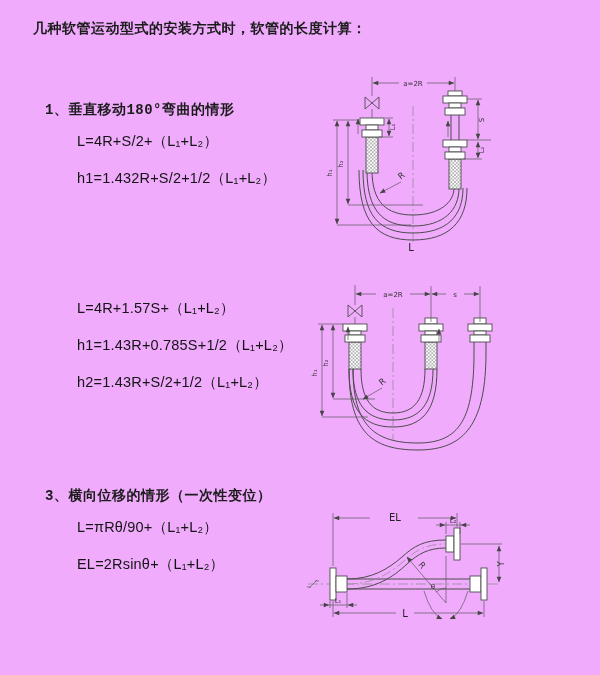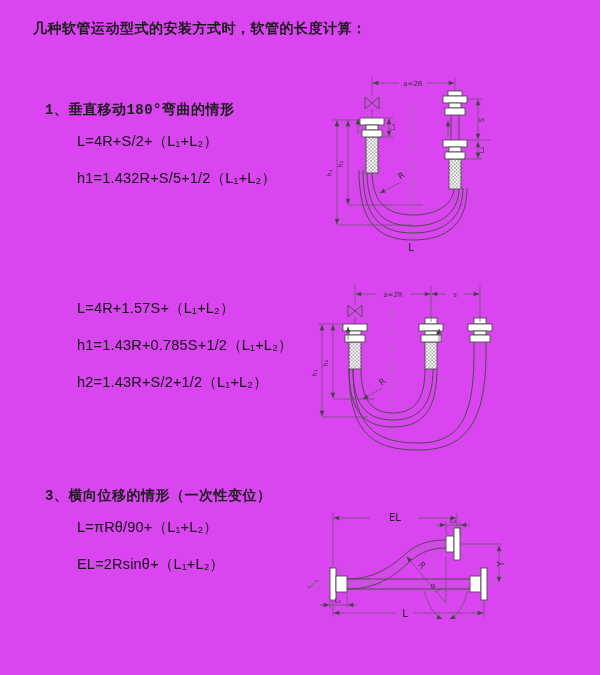--- a/index.html
+++ b/index.html
@@ -1,16 +1,16 @@
 <!DOCTYPE html>
 <html><head>
 <meta charset="utf-8">
 <style>
   html,body{margin:0;padding:0;background:#fff;}
-  .page{position:relative;width:600px;height:675px;background:#d946ef;overflow:hidden;
+  .page{position:relative;width:600px;height:675px;background:#f0abfc;overflow:hidden;
         font-family:"Liberation Sans","DejaVu Sans",sans-serif;color:#1c1c1c;}
   .title{position:absolute;left:33px;top:20px;font-size:14px;font-weight:700;letter-spacing:.5px;}
   .section{position:absolute;left:45px;width:275px;}
   .sec1{top:101px}.sec2{top:299px}.sec3{top:487px}
   .heading{font-size:14px;font-weight:700;margin:0 0 13px 0;letter-spacing:.5px;font-family:Liberation Mono, monospace;}
   .formula{font-size:14.5px;font-weight:400;margin:0 0 18px 32px;letter-spacing:.2px;color:#141414;}
   .dwg{position:absolute;}
   .d1{left:315px;top:70px}.d2{left:308px;top:278px}.d3{left:300px;top:498px}
   .ol{stroke:#4c4c4c;stroke-width:1;fill:none}
   .dl{stroke:#5a5a5a;stroke-width:.7;fill:none}
@@ -24,21 +24,21 @@
 </head>
 <body>
 
 <div class="page">
 
   <div class="title">几种软管运动型式的安装方式时，软管的长度计算：</div>
 
   <div class="section sec1">
     <p class="heading">1、垂直移动180°弯曲的情形</p>
     <p class="formula">L=4R+S/2+（L₁+L₂）</p>
-    <p class="formula">h1=1.432R+S/5+1/2（L₁+L₂）</p>
+    <p class="formula">h1=1.432R+S/2+1/2（L₁+L₂）</p>
   </div>
 
   <div class="section sec2">
     <p class="formula">L=4R+1.57S+（L₁+L₂）</p>
     <p class="formula">h1=1.43R+0.785S+1/2（L₁+L₂）</p>
     <p class="formula">h2=1.43R+S/2+1/2（L₁+L₂）</p>
   </div>
 
   <div class="section sec3">
     <p class="heading">3、横向位移的情形（一次性变位）</p>

